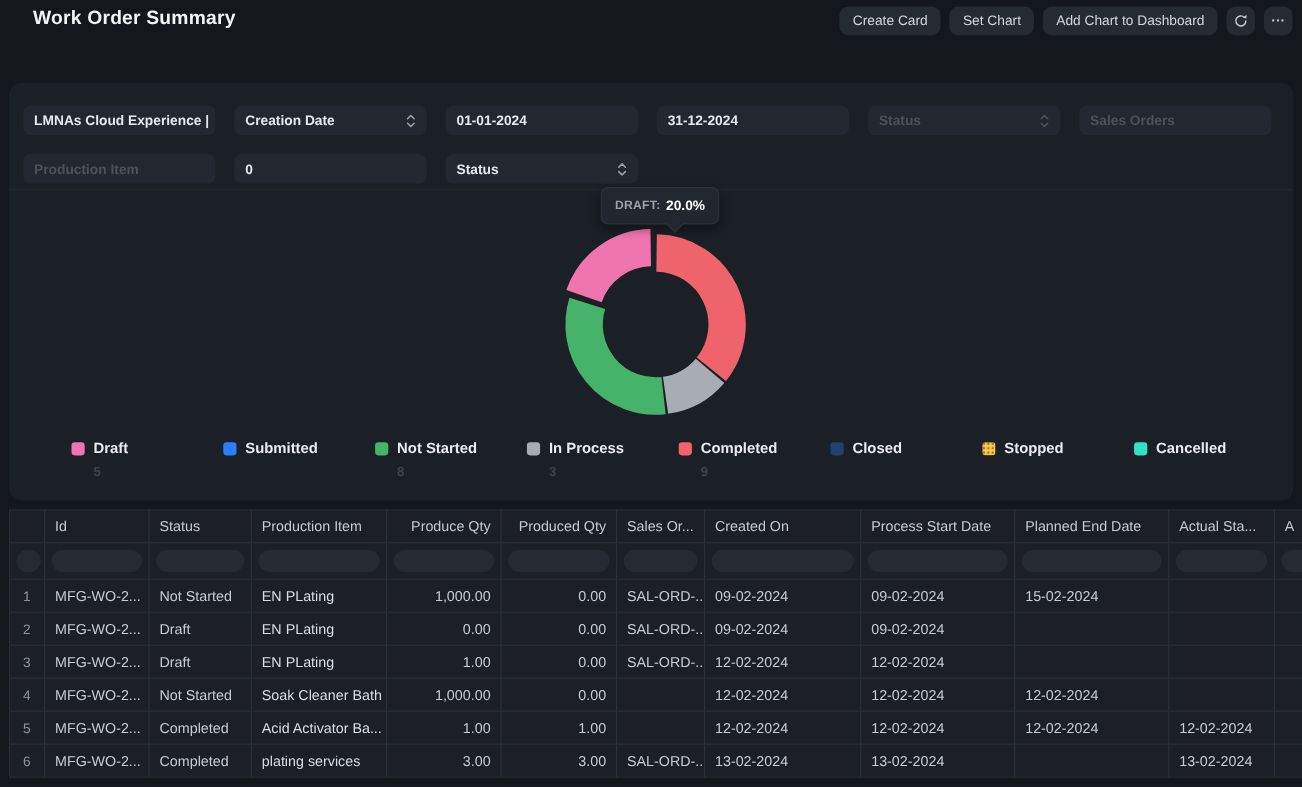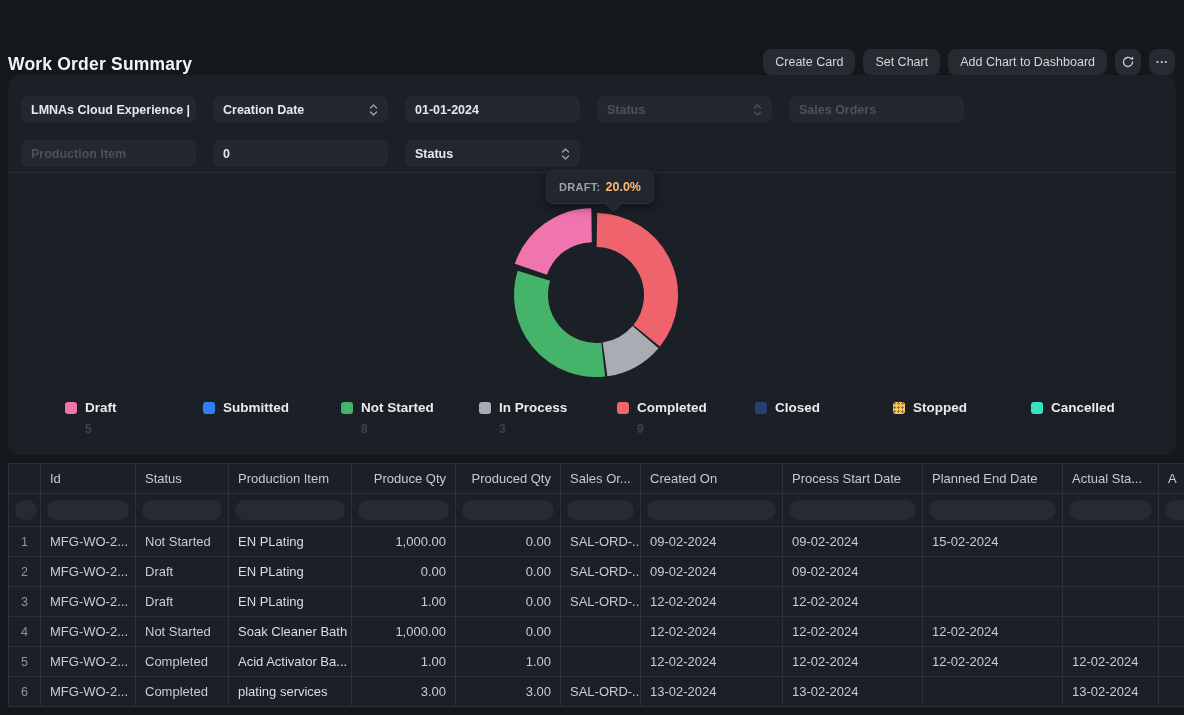--- a/index.html
+++ b/index.html
@@ -4,22 +4,22 @@
 <style>
   * { box-sizing: border-box; }
   html,body { margin:0; padding:0; }
   body {
     width:1184px; height:715px; overflow:hidden;
     background:#14171c;
     font-family:"Liberation Sans", sans-serif;
     color:#c6ccd3;
   }
   
-  .topbar{ height:75px; display:flex; align-items:flex-end; justify-content:space-between;
-           padding:6px 9px 0 8px; }
+  .topbar{ height:75px; display:flex; align-items:flex-start; justify-content:space-between;
+           padding:6px 9px 0 8px;margin-left:22px; }
   .page-title{ margin:0; font-size:17.5px; font-weight:700; color:#f2f4f6; letter-spacing:.2px; }
   .actions{ display:flex; align-items:center; gap:8px; }
   .btn{ height:26px; padding:0 12px; background:#262a31; color:#d3d7db; border:none;
         border-radius:8px; font-size:12.5px; font-family:inherit; cursor:pointer; white-space:nowrap; }
   .icon-btn{ width:26px; padding:0; display:flex; align-items:center; justify-content:center;
              color:#c7ccd1; font-weight:700; }
   
   .card{ position:relative; margin:0 8px; width:1168px; height:380px;
          background:#1b1f26; border-radius:12px; }
   .filters{ padding:21px 13px 0; }
@@ -33,21 +33,21 @@
   .divider{ position:absolute; top:97px; left:0; right:0; border-top:1px solid #262b32; }
   
   .chart-tooltip{ position:absolute; top:95px; left:538px; min-width:100px; height:34px;
                   background:#22262e; border:1px solid #2c323b; border-radius:7px;
                   display:flex; align-items:center; justify-content:center; gap:5px;
                   box-shadow:0 4px 10px rgba(0,0,0,.4); z-index:5; padding:0 12px; }
   .chart-tooltip:after{ content:""; position:absolute; bottom:-6px; left:60px;
                   width:12px; height:12px; background:#22262e; transform:rotate(45deg);
                   border-right:1px solid #2c323b; border-bottom:1px solid #2c323b; }
   .tt-label{ font-size:11px; font-weight:700; color:#9aa2ac; letter-spacing:.3px; }
-  .tt-value{ font-size:12.5px; font-weight:700; color:#fdba74; }
+  .tt-value{ font-size:12.5px; font-weight:700; color:#ffffff; }
   
   .donut-wrap{ position:absolute; top:120px; left:488px; width:200px; height:200px; }
   .donut-wrap svg{ width:200px; height:200px; }
   
   .legend{ position:absolute; top:325px; left:57px; display:flex; }
   .legend .item{ width:138px; display:flex; flex-direction:column; }
   .lrow{ display:flex; align-items:center; gap:8px; }
   .swatch{ width:12px; height:12px; border-radius:3px; flex:0 0 auto; }
   .item:nth-child(7) .swatch{
      background-image:radial-gradient(circle at 1.5px 1.5px, rgba(0,0,0,.4) 1px, transparent 1.3px);
@@ -99,20 +99,23 @@
       </div>
       <div class="fctl">
         <span>Creation Date</span>
         <svg class="updown" width="9" height="14" viewBox="0 0 9 14">
           <path d="M1.5 5 L4.5 2 L7.5 5" fill="none" stroke="#9aa1ab" stroke-width="1.4" stroke-linecap="round" stroke-linejoin="round"></path>
           <path d="M1.5 9 L4.5 12 L7.5 9" fill="none" stroke="#9aa1ab" stroke-width="1.4" stroke-linecap="round" stroke-linejoin="round"></path>
         </svg>
       </div>
       <div class="fctl">
         <span>01-01-2024</span>
+      </div>
+      <div class="fctl">
+        <span>31-12-2024</span>
       </div>
       <div class="fctl dim">
         <span>Status</span>
         <svg class="updown" width="9" height="14" viewBox="0 0 9 14">
           <path d="M1.5 5 L4.5 2 L7.5 5" fill="none" stroke="#4a525c" stroke-width="1.4" stroke-linecap="round" stroke-linejoin="round"></path>
           <path d="M1.5 9 L4.5 12 L7.5 9" fill="none" stroke="#4a525c" stroke-width="1.4" stroke-linecap="round" stroke-linejoin="round"></path>
         </svg>
       </div>
       <div class="fctl dim">
         <span>Sales Orders</span>

